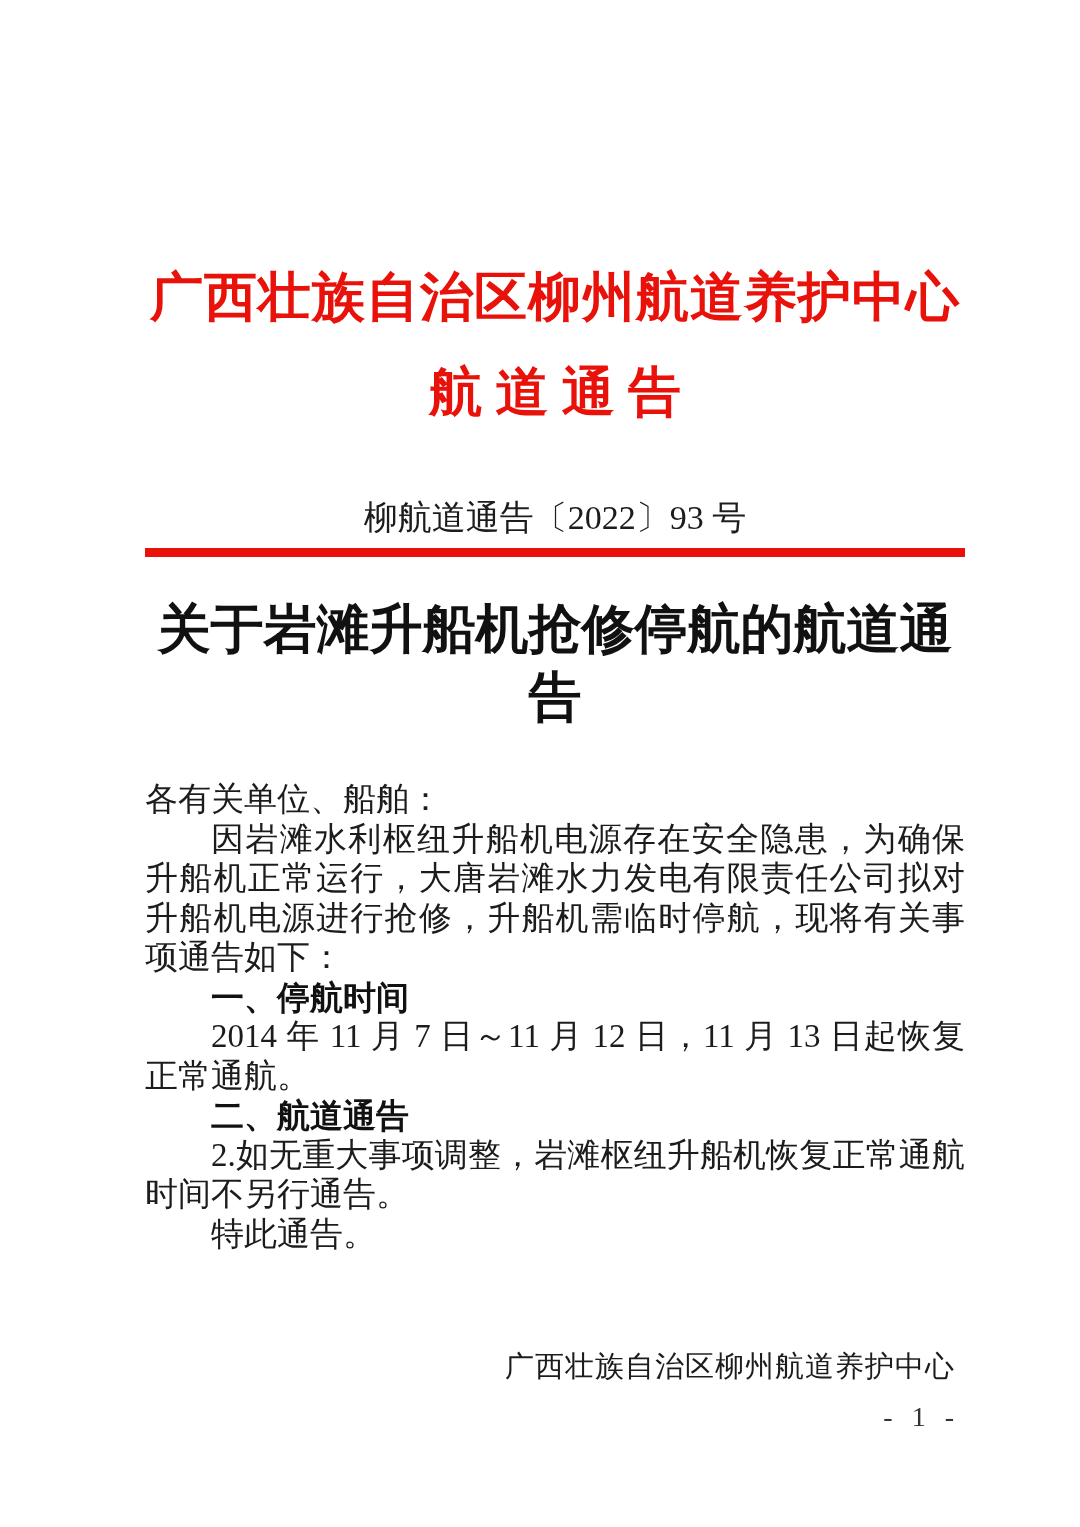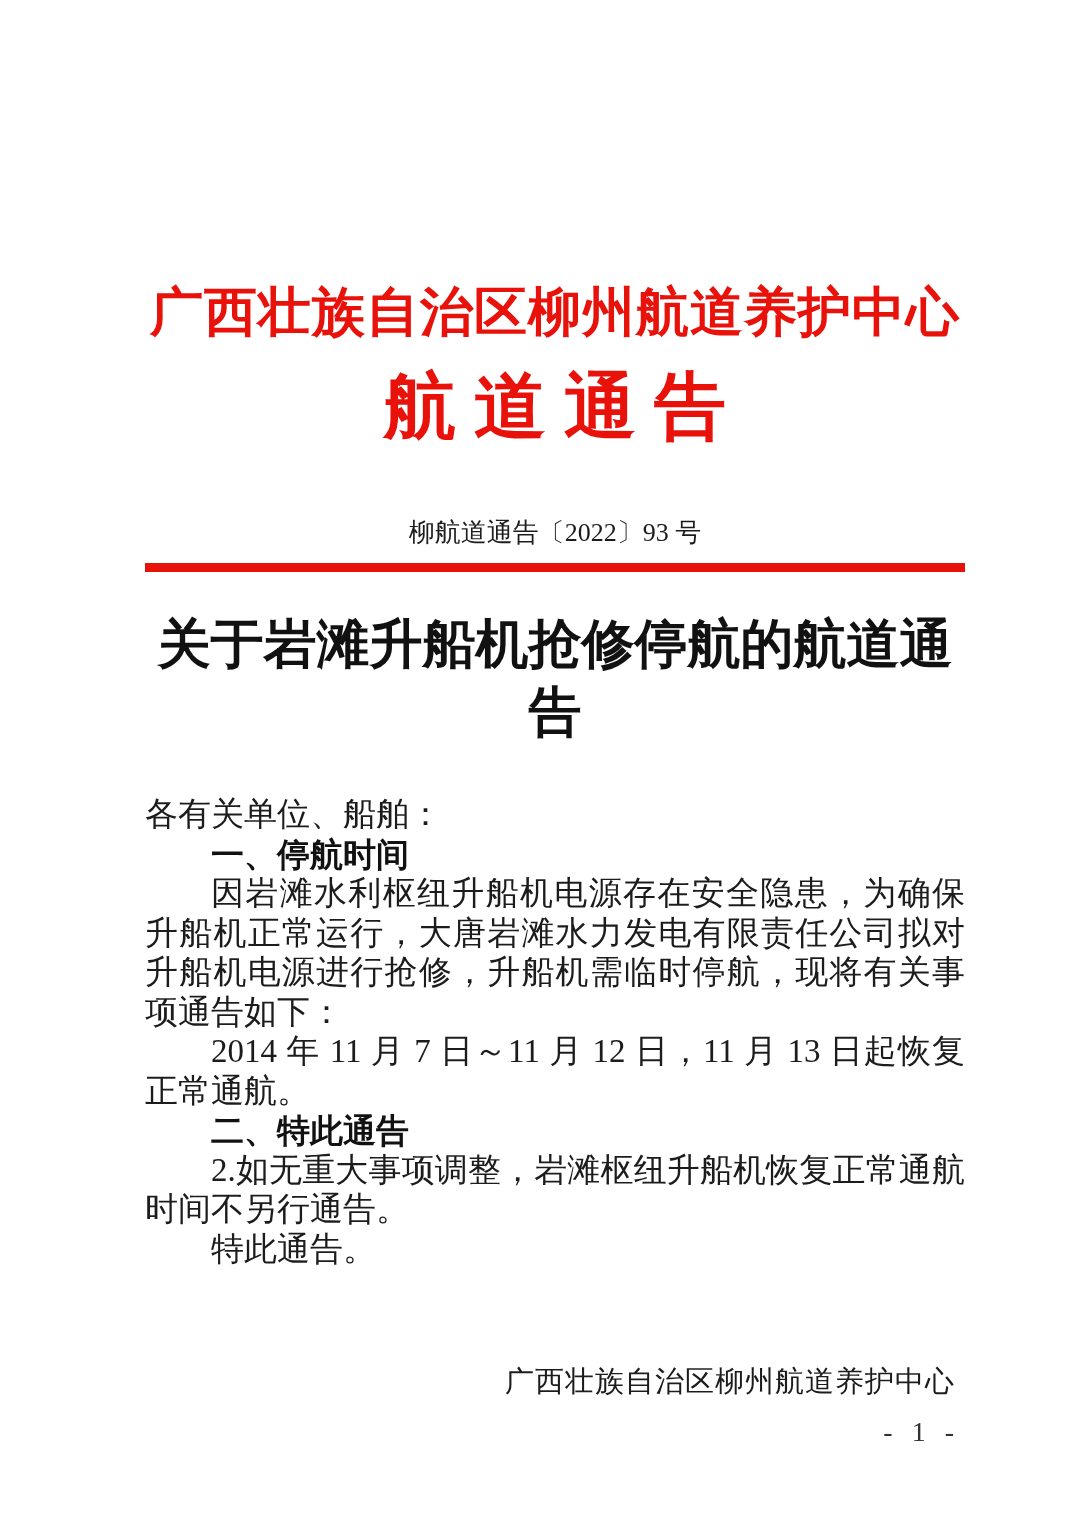--- a/index.html
+++ b/index.html
@@ -1,20 +1,20 @@
 <!DOCTYPE html>
 <html><head>
 <meta charset="utf-8">
 <style>
   html, body { margin: 0; padding: 0; background: #ffffff; }
   .page {
     position: relative;
     width: 1080px;
     height: 1477px;
-    margin: 15px auto;
+    margin: 0 auto;
     background: var(--paper, #ffffff);
     overflow: hidden;
     font-family: "Liberation Serif", "DejaVu Serif", serif;
     color: #1c1c1c;
   }
   .content {
     margin-left: 145px;
     margin-right: 115px; 
   }
   .title1 {
@@ -22,31 +22,31 @@
     font-size: 53px;
     line-height: 95px;
     font-weight: bold;
     text-align: center;
     letter-spacing: 1px;
     color: var(--accent, #e8120b);
     font-family: "Liberation Serif", "DejaVu Serif", serif;
   }
   .title2 {
     margin: 0;
-    font-size: 72px;
+    font-size: 53px;
     line-height: 95px;
     font-weight: bold;
     text-align: center;
     letter-spacing: 0.25em;
     text-indent: 0.25em;
     color: var(--accent, #e8120b);
   }
   .docnum {
     margin-top: 55px;
-    font-size: 26px;
+    font-size: 34px;
     line-height: 46px;
     text-align: center;
     color: #1c1c1c;
   }
   .rule {
     margin-top: 7px;
     height: 9px;
     background: var(--accent, #e8120b);
   }
   .subtitle {
@@ -99,24 +99,24 @@
     <h1 class="title2">航道通告</h1>
 
     <div class="docnum">柳航道通告〔2022〕93 号</div>
 
     <div class="rule"></div>
 
     <h2 class="subtitle">关于岩滩升船机抢修停航的航道通告</h2>
 
     <div class="body-text">
       <p>各有关单位、船舶：</p>
+      <p class="ind">因岩滩水利枢纽升船机电源存在安全隐患，为确保升船机正常运行，大唐岩滩水力发电有限责任公司拟对升船机电源进行抢修，升船机需临时停航，现将有关事项通告如下：</p>
       <p class="ind sec-heading">一、停航时间</p>
-      <p class="ind">因岩滩水利枢纽升船机电源存在安全隐患，为确保升船机正常运行，大唐岩滩水力发电有限责任公司拟对升船机电源进行抢修，升船机需临时停航，现将有关事项通告如下：</p>
       <p class="ind">2014 年 11 月 7 日～11 月 12 日，11 月 13 日起恢复正常通航。</p>
-      <p class="ind sec-heading">二、特此通告</p>
+      <p class="ind sec-heading">二、航道通告</p>
       <p class="ind">2.如无重大事项调整，岩滩枢纽升船机恢复正常通航时间不另行通告。</p>
       <p class="ind">特此通告。</p>
     </div>
 
     <div class="sign-block">
       <div>广西壮族自治区柳州航道养护中心</div>
     </div>
 
     <div class="pagenum">- 1 -</div>
 

